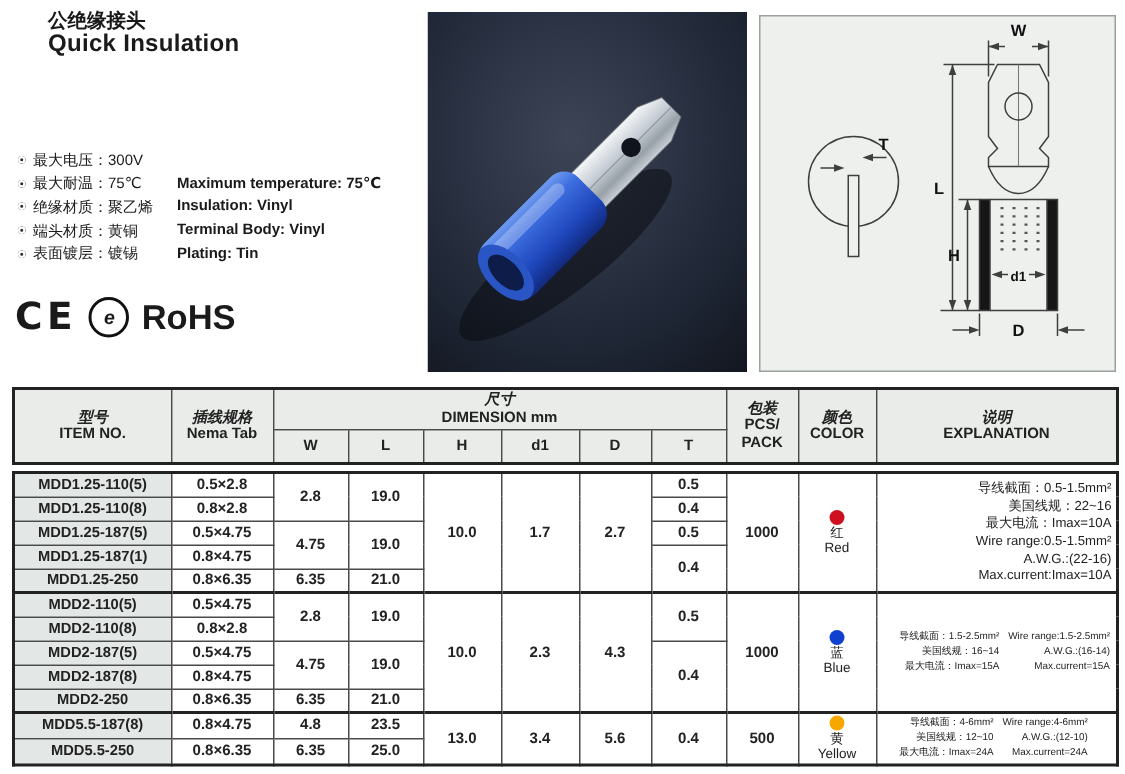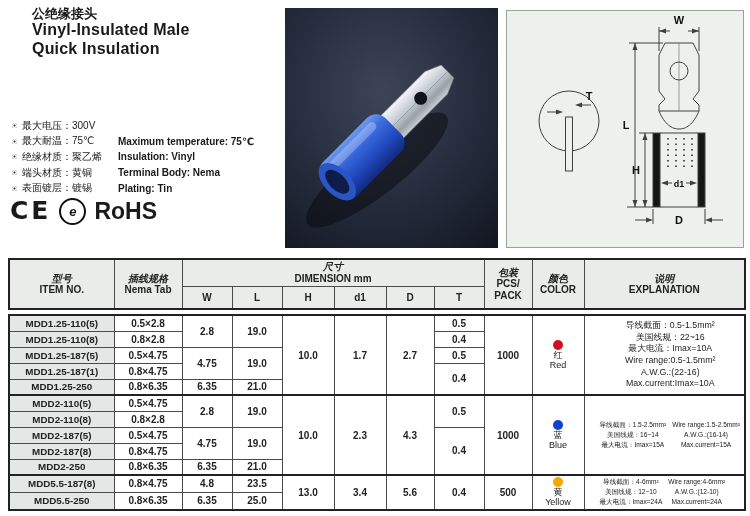--- a/index.html
+++ b/index.html
@@ -4,21 +4,21 @@
 <style>
   html,body{margin:0;padding:0;background:#fff;}
   .canvas{position:relative;width:750px;height:516px;background:#fff;overflow:hidden;
           font-family:"Liberation Sans","DejaVu Sans",sans-serif;color:#1a1a1a;}
 
   
   .title-block{position:absolute;left:4px;top:6px;line-height:1.18;margin-left:28px;}
   .title-zh{font-size:13px;font-weight:bold;}
   .title-en{font-size:16px;font-weight:600;letter-spacing:.2px;}
 
-  .specs{position:absolute;left:12px;top:118px;}
+  .specs{position:absolute;left:12px;top:99px;}
   .spec-row{height:15.6px;font-size:10px;white-space:nowrap;display:flex;align-items:center;}
   .bullet{display:inline-block;width:5px;height:5px;border-radius:50%;background:#2a2a2a;
           margin-right:5px;flex:0 0 auto;box-shadow:0 0 0 1.5px #fff inset;}
   .spec-zh{display:inline-block;width:96px;font-weight:400;}
   .spec-en{font-weight:600;}
 
   .logos{position:absolute;left:10px;top:196px;display:flex;align-items:flex-end;gap:8px;}
   .ce{font-size:25px;font-weight:bold;letter-spacing:3px;font-family:"DejaVu Sans",sans-serif;}
   .badge{width:23px;height:23px;border:2.5px solid #111;border-radius:50%;display:flex;
          align-items:center;justify-content:center;font-size:13px;font-weight:bold;font-style:italic;}
@@ -37,34 +37,33 @@
   .hdr{border:2px solid #222;margin-bottom:4px;}
   .hdr th{background:#e9ece9;line-height:1.15;}
   .hdr .r1{height:27px;}
   .hdr .r2{height:23px;}
   .zh{font-size:10px;font-style:italic;}
   .bodytbl{border:2px solid #222;margin-top:4px;}
   .bodytbl tr{height:16px;}
   .bodytbl tr.g3{height:17px;}
   tr.gs td{border-top:2px solid #222;}
   .item-cell{background:#e3e7e5;font-size:9.8px;}
-  .expl-cell{text-align:center;padding:1px 3px 1px 15px;font-weight:400;}
+  .expl-cell{text-align:right;padding:1px 3px 1px 15px;font-weight:400;}
   .expl-lines{font-size:8.8px;line-height:1.32;}
   .expl-2col{display:flex;gap:6px;font-size:6.6px;line-height:1.55;}
   .dot{width:10px;height:10px;border-radius:50%;margin:0 auto 1px auto;}
   .color-cell div.lbl{font-size:9px;line-height:1.1;font-weight:400;}
 </style>
 </head>
 <body>
 
 <div class="canvas">
 
   <div class="title-block">
     <div class="title-zh">公绝缘接头</div>
-    <div class="title-en">Vinyl-Insulated Male</div>
     <div class="title-en">Quick Insulation</div>
   </div>
 
   <div class="specs">
     <div class="spec-row">
         <span class="bullet"></span>
         <span class="spec-zh">最大电压：300V</span>
       </div>
     <div class="spec-row">
         <span class="bullet"></span>
@@ -72,21 +71,21 @@
         <span class="spec-en">Maximum temperature: 75℃</span>
       </div>
     <div class="spec-row">
         <span class="bullet"></span>
         <span class="spec-zh">绝缘材质：聚乙烯</span>
         <span class="spec-en">Insulation: Vinyl</span>
       </div>
     <div class="spec-row">
         <span class="bullet"></span>
         <span class="spec-zh">端头材质：黄铜</span>
-        <span class="spec-en">Terminal Body: Nema</span>
+        <span class="spec-en">Terminal Body: Vinyl</span>
       </div>
     <div class="spec-row">
         <span class="bullet"></span>
         <span class="spec-zh">表面镀层：镀锡</span>
         <span class="spec-en">Plating: Tin</span>
       </div>
   </div>
 
   <div class="logos">
     <span class="ce">CE</span>

